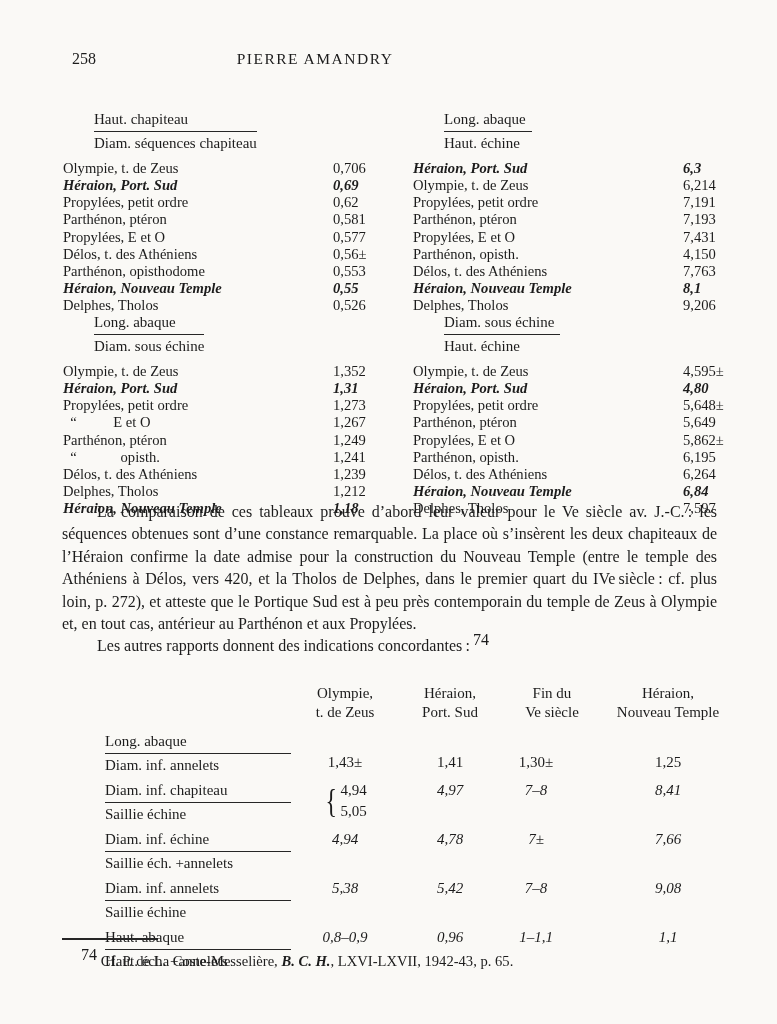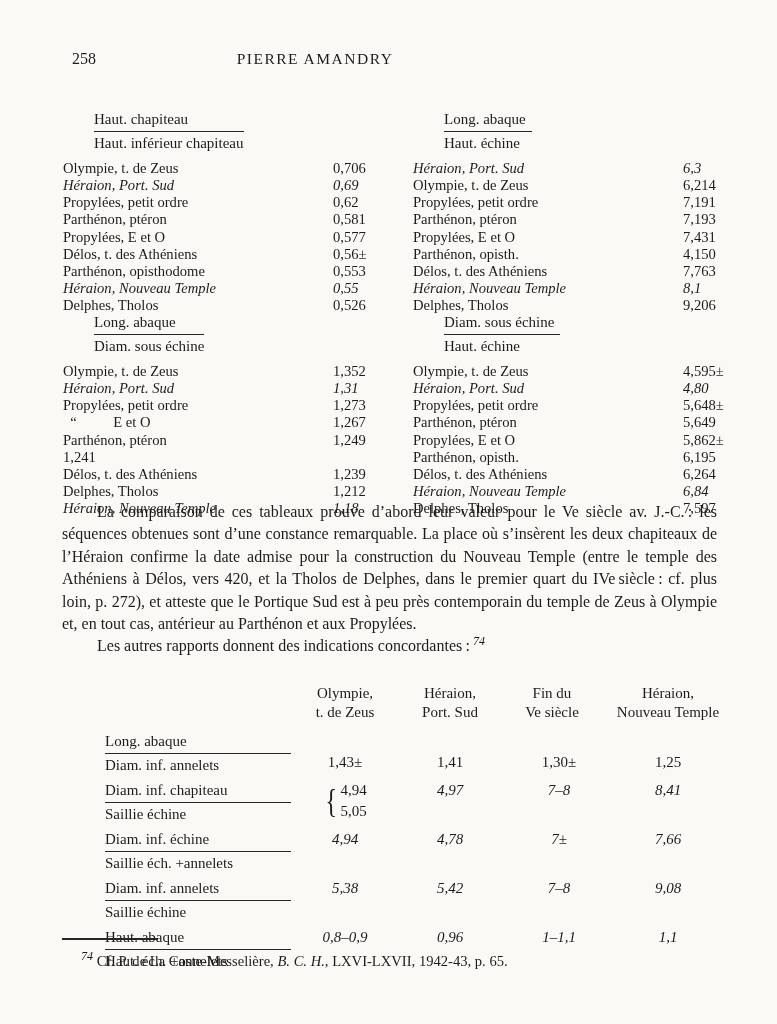--- a/index.html
+++ b/index.html
@@ -16,56 +16,56 @@
   
   .ratio-table{width:345px;}
   .t1l{left:63px;top:86px;} .t1r{left:413px;top:86px;}
   .t2l{left:63px;top:289px;} .t2r{left:413px;top:289px;}
   .frac{display:inline-block;margin-left:31px;margin-bottom:7px;font-size:15px;line-height:19px;}
   .frac .num{border-bottom:1.5px solid #262626;padding:0 6px 2px 0;margin-top:24px;}
   .frac .den{padding-top:2px;}
   .trow{display:flex;line-height:17.15px;font-size:14.6px;}
   .tlabel{width:270px;white-space:pre;}
   .tvalue{width:74px;}
-  .it{font-style:italic;}
+  .it{font-style:italic;font-weight:bold;}
   
   .body-text{left:62px;top:501px;width:655px;font-size:16px;line-height:22.4px;text-align:justify;}
   .body-text p{margin:0;text-indent:35px;}
-  sup{font-size:12px;vertical-align:super;line-height:0;font-style:italic;}
+  sup{font-size:16px;vertical-align:super;line-height:0;}
   
   .comparison-table{left:105px;top:684px;width:620px;font-size:15px;}
   .ct-header{position:relative;height:42px;}
   .ct-col{position:absolute;text-align:center;line-height:19px;}
   .ct-c1{left:188px;width:104px;} .ct-c2{left:295px;width:100px;}
   .ct-c3{left:399px;width:96px;}  .ct-c4{left:488px;width:150px;}
   .brow{position:relative;min-height:41px;margin-top:6px;}
   .bfrac{display:block;width:186px;line-height:19px;}
   .bfrac .num{border-bottom:1.4px solid #262626;padding-bottom:2px;}
   .bfrac .den{padding-top:2px;}
   .bval{position:absolute;text-align:center;line-height:19px;}
   .bval.c1{left:188px;width:104px;} .bval.c2{left:295px;width:100px;}
-  .bval.c3{left:406px;width:96px;}  .bval.c4{left:488px;width:150px;}
+  .bval.c3{left:383px;width:96px;}  .bval.c4{left:488px;width:150px;}
   .valign-den{top:21px;} .valign-num{top:0;font-style:italic;}
   .stacked{display:flex;align-items:center;justify-content:center;top:-1px;}
   .brace{font-size:34px;font-weight:300;transform:scaleX(.7);margin-right:1px;line-height:40px;}
   .stack-col{display:flex;flex-direction:column;text-align:left;line-height:21px;}
   
   .footnote-rule{left:62px;top:938px;width:96px;height:2px;background:#262626;}
   .footnote{left:62px;top:953px;width:655px;font-size:14.6px;text-indent:19px;}
 </style>
 </head>
 <body>
 
 <div class="abs page-number">258</div>
 <div class="abs running-title">PIERRE AMANDRY</div>
 
 <div class="abs ratio-table t1l">
   <div class="frac">
     <div class="num">Haut. chapiteau</div>
-    <div class="den">Haut. inférieur chapiteau</div>
+    <div class="den">Diam. séquences chapiteau</div>
   </div>
   <div class="trow">
       <span class="tlabel">Olympie, t. de Zeus</span>
       <span class="tvalue">0,706</span>
     </div>
   <div class="trow it">
       <span class="tlabel">Héraion, Port. Sud</span>
       <span class="tvalue">0,69</span>
     </div>
   <div class="trow">
@@ -160,20 +160,21 @@
     </div>
   <div class="trow">
       <span class="tlabel"> “   E et O</span>
       <span class="tvalue">1,267</span>
     </div>
   <div class="trow">
       <span class="tlabel">Parthénon, ptéron</span>
       <span class="tvalue">1,249</span>
     </div>
   <div class="trow">
+      <span class="tlabel"> “   opisth.</span>
       <span class="tvalue">1,241</span>
     </div>
   <div class="trow">
       <span class="tlabel">Délos, t. des Athéniens</span>
       <span class="tvalue">1,239</span>
     </div>
   <div class="trow">
       <span class="tlabel">Delphes, Tholos</span>
       <span class="tvalue">1,212</span>
     </div>

